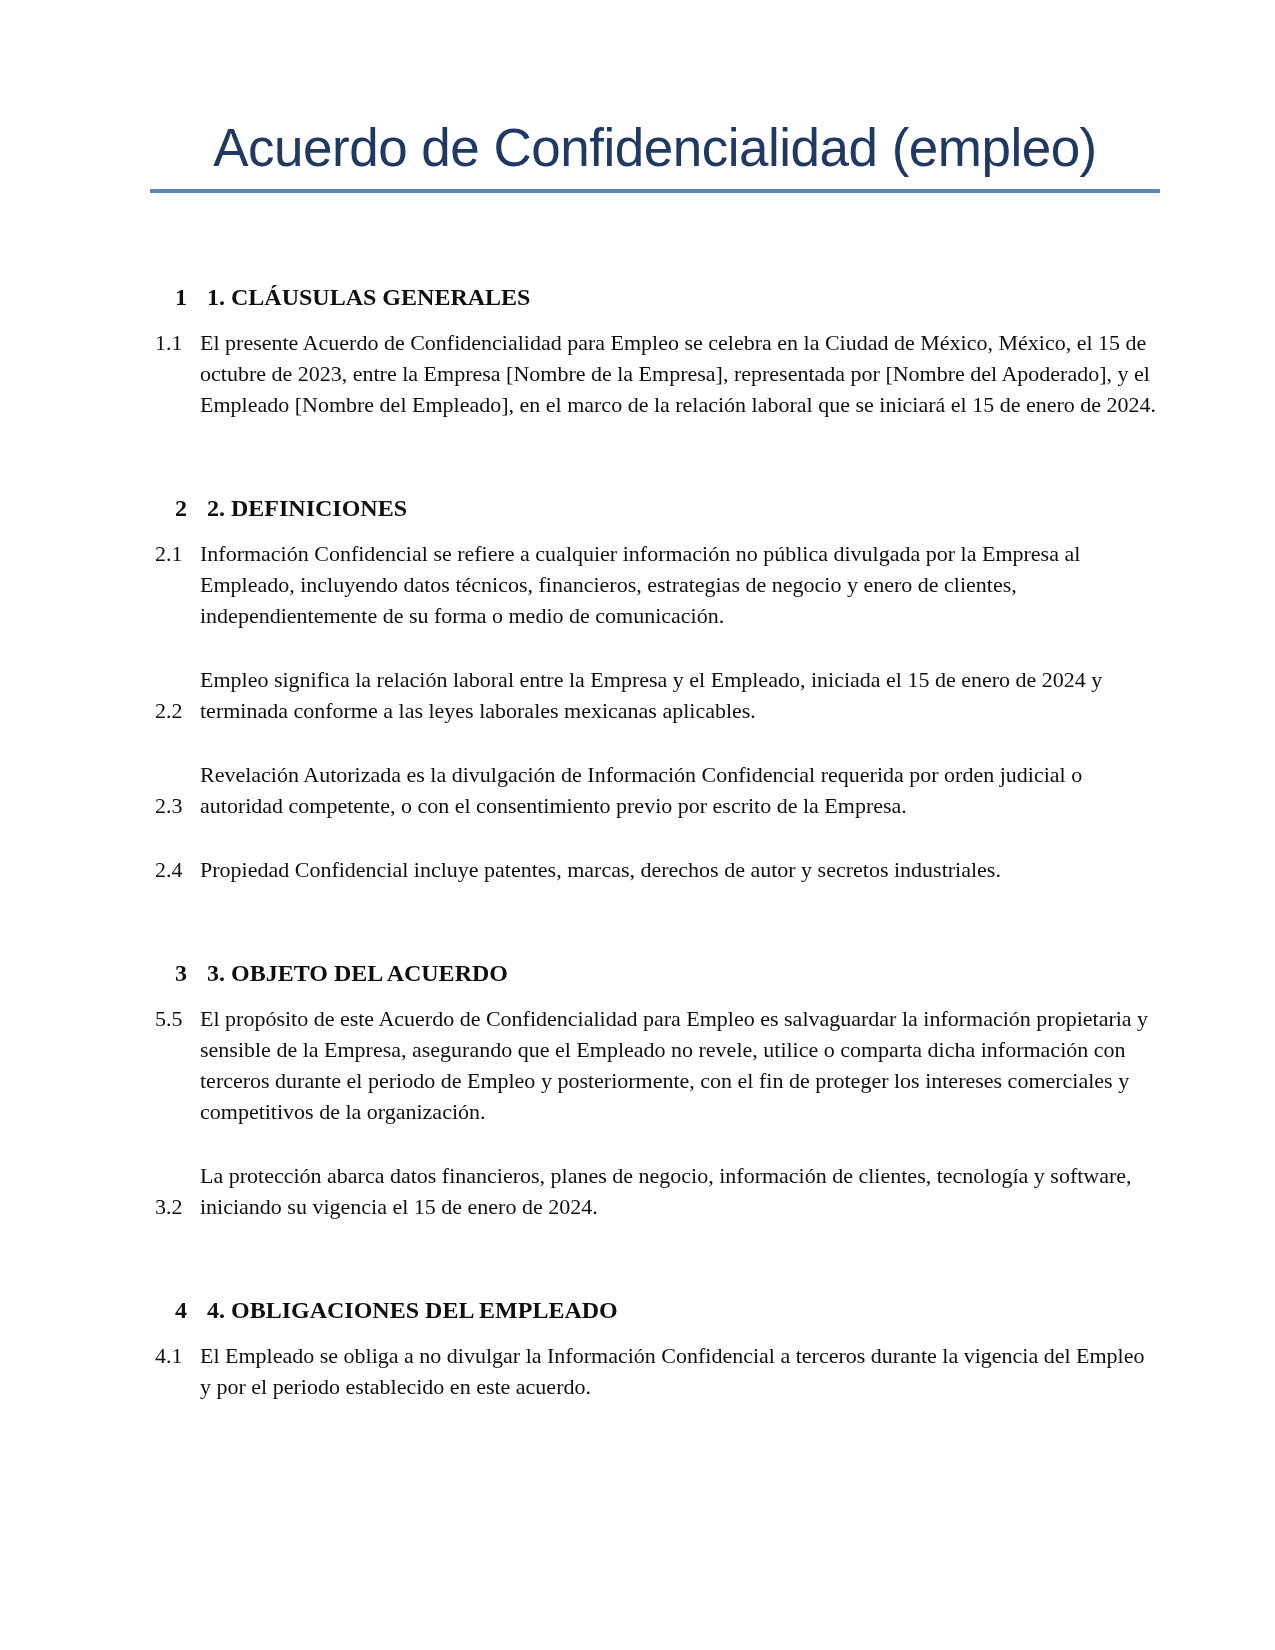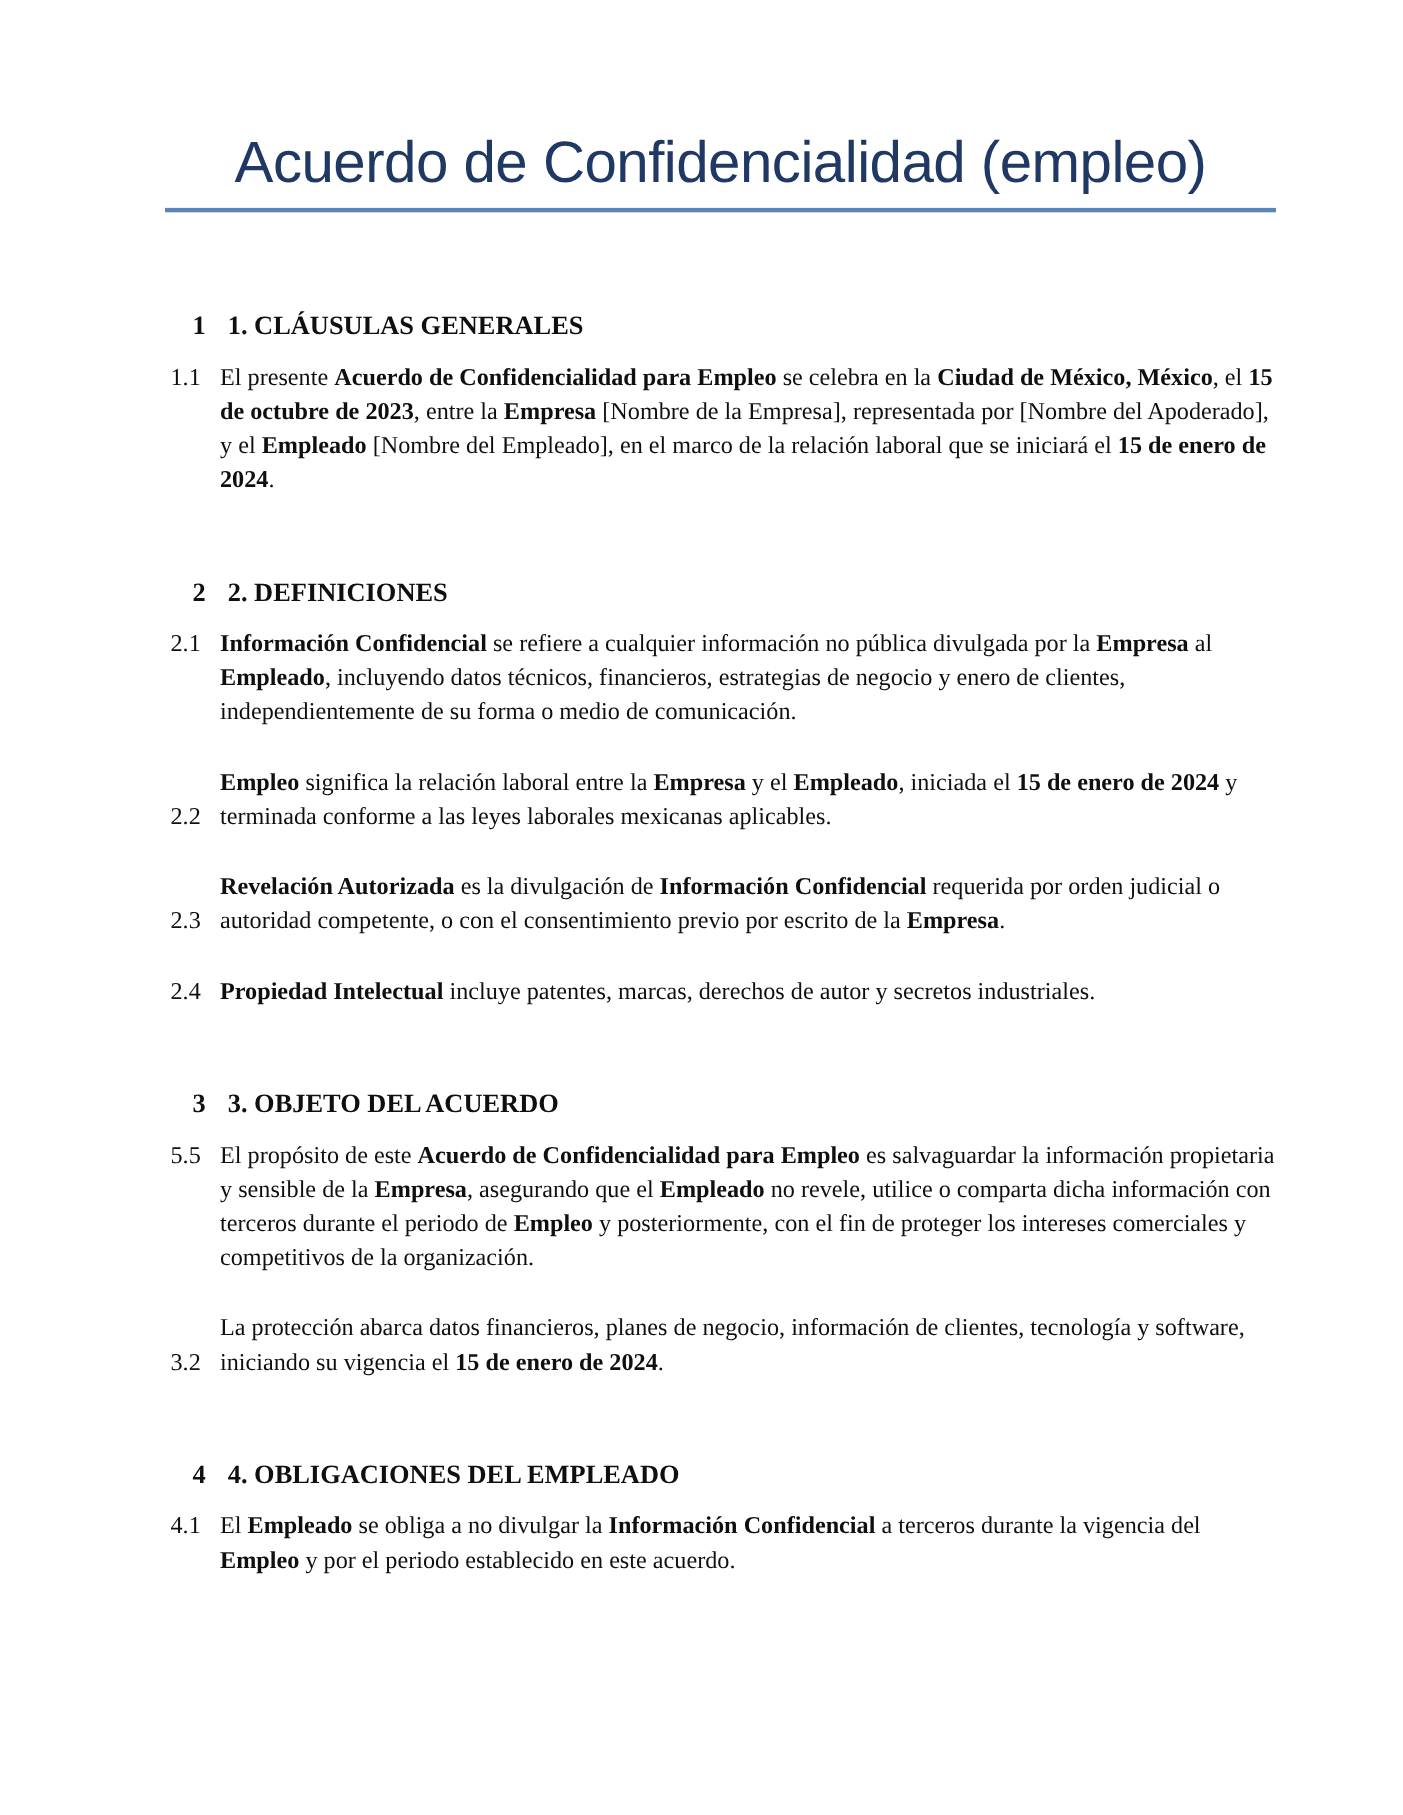--- a/index.html
+++ b/index.html
@@ -49,21 +49,21 @@
     margin-top: 14px;
   }
   .item + .item { margin-top: 33px; align-items: flex-end; }
   .i-num {
     flex: none;
     box-sizing: border-box;
     width: 50px;
     padding-left: 5px;
   }
   .i-body { flex: 1; }
-  .i-body b { font-weight: bold; }
+  .i-body b { font-weight: normal; }
 </style>
 </head>
 <body>
 
 <div class="page">
   <div class="title-block">
     <div class="doc-title">Acuerdo de Confidencialidad (empleo)</div>
   </div>
   <div id="sections">
       <div class="section first">
@@ -91,21 +91,21 @@
           <div class="item">
     <span class="i-num">2.2</span>
     <span class="i-body"><b>Empleo</b><span> significa la relación laboral entre la </span><b>Empresa</b><span> y el </span><b>Empleado</b><span>, iniciada el </span><b>15 de enero de 2024</b><span> y terminada conforme a las leyes laborales mexicanas aplicables.</span></span>
   </div>
           <div class="item">
     <span class="i-num">2.3</span>
     <span class="i-body"><b>Revelación Autorizada</b><span> es la divulgación de </span><b>Información Confidencial</b><span> requerida por orden judicial o autoridad competente, o con el consentimiento previo por escrito de la </span><b>Empresa</b><span>.</span></span>
   </div>
           <div class="item">
     <span class="i-num">2.4</span>
-    <span class="i-body"><b>Propiedad Intelectual</b><span> incluye patentes, marcas, derechos de autor y secretos industriales.</span></span>
+    <span class="i-body"><b>Propiedad Confidencial</b><span> incluye patentes, marcas, derechos de autor y secretos industriales.</span></span>
   </div>
         </div>
   </div>
       <div class="section">
     <div class="heading-row">
       <span class="h-num">3</span>
       <span class="h-label">3. OBJETO DEL ACUERDO</span>
     </div>
     <div class="items">
           <div class="item">

